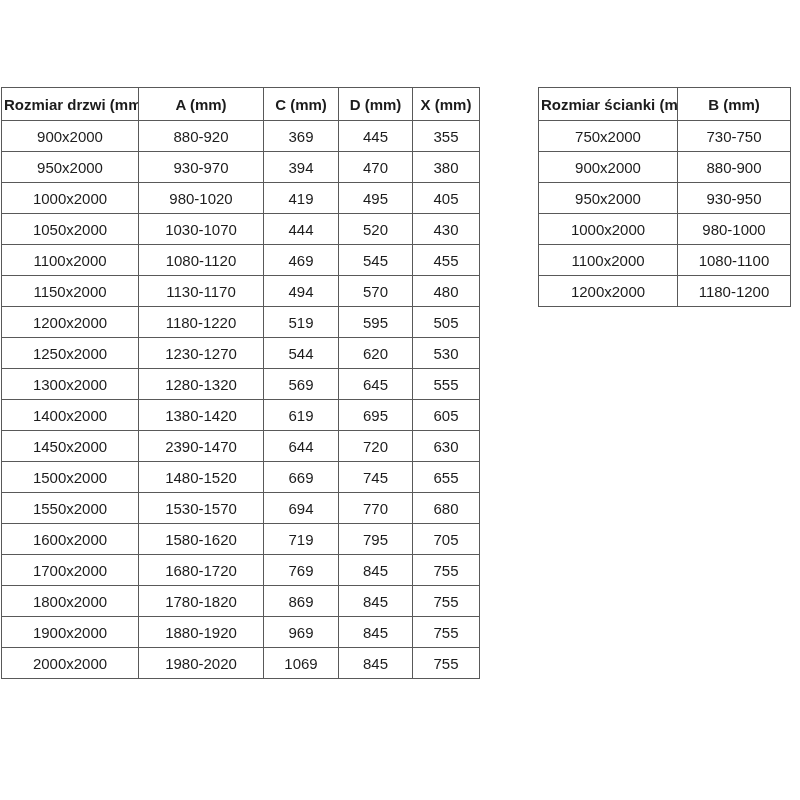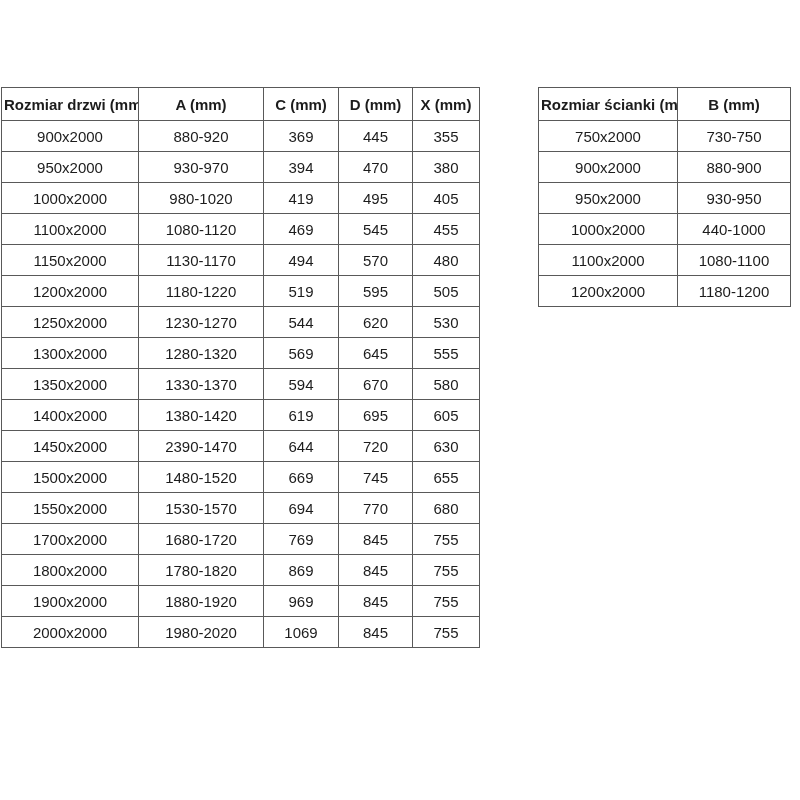--- a/index.html
+++ b/index.html
@@ -81,20 +81,27 @@
           <td>380</td>
         </tr>
         <tr>
           <td>1000x2000</td>
           <td>980-1020</td>
           <td>419</td>
           <td>495</td>
           <td>405</td>
         </tr>
         <tr>
+          <td>1050x2000</td>
+          <td>1030-1070</td>
+          <td>444</td>
+          <td>520</td>
+          <td>430</td>
+        </tr>
+        <tr>
           <td>1100x2000</td>
           <td>1080-1120</td>
           <td>469</td>
           <td>545</td>
           <td>455</td>
         </tr>
         <tr>
           <td>1150x2000</td>
           <td>1130-1170</td>
           <td>494</td>
@@ -116,27 +123,20 @@
           <td>530</td>
         </tr>
         <tr>
           <td>1300x2000</td>
           <td>1280-1320</td>
           <td>569</td>
           <td>645</td>
           <td>555</td>
         </tr>
         <tr>
-          <td>1350x2000</td>
-          <td>1330-1370</td>
-          <td>594</td>
-          <td>670</td>
-          <td>580</td>
-        </tr>
-        <tr>
           <td>1400x2000</td>
           <td>1380-1420</td>
           <td>619</td>
           <td>695</td>
           <td>605</td>
         </tr>
         <tr>
           <td>1450x2000</td>
           <td>2390-1470</td>
           <td>644</td>
@@ -149,20 +149,27 @@
           <td>669</td>
           <td>745</td>
           <td>655</td>
         </tr>
         <tr>
           <td>1550x2000</td>
           <td>1530-1570</td>
           <td>694</td>
           <td>770</td>
           <td>680</td>
+        </tr>
+        <tr>
+          <td>1600x2000</td>
+          <td>1580-1620</td>
+          <td>719</td>
+          <td>795</td>
+          <td>705</td>
         </tr>
         <tr>
           <td>1700x2000</td>
           <td>1680-1720</td>
           <td>769</td>
           <td>845</td>
           <td>755</td>
         </tr>
         <tr>
           <td>1800x2000</td>
@@ -207,21 +214,21 @@
         <tr>
           <td>900x2000</td>
           <td>880-900</td>
         </tr>
         <tr>
           <td>950x2000</td>
           <td>930-950</td>
         </tr>
         <tr>
           <td>1000x2000</td>
-          <td>440-1000</td>
+          <td>980-1000</td>
         </tr>
         <tr>
           <td>1100x2000</td>
           <td>1080-1100</td>
         </tr>
         <tr>
           <td>1200x2000</td>
           <td>1180-1200</td>
         </tr>
       </tbody>

